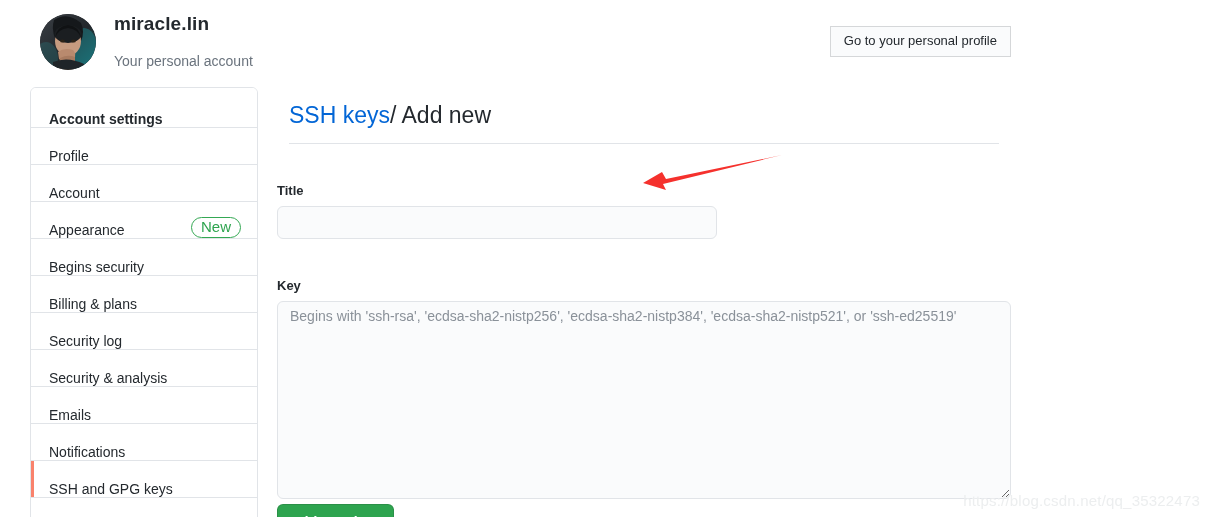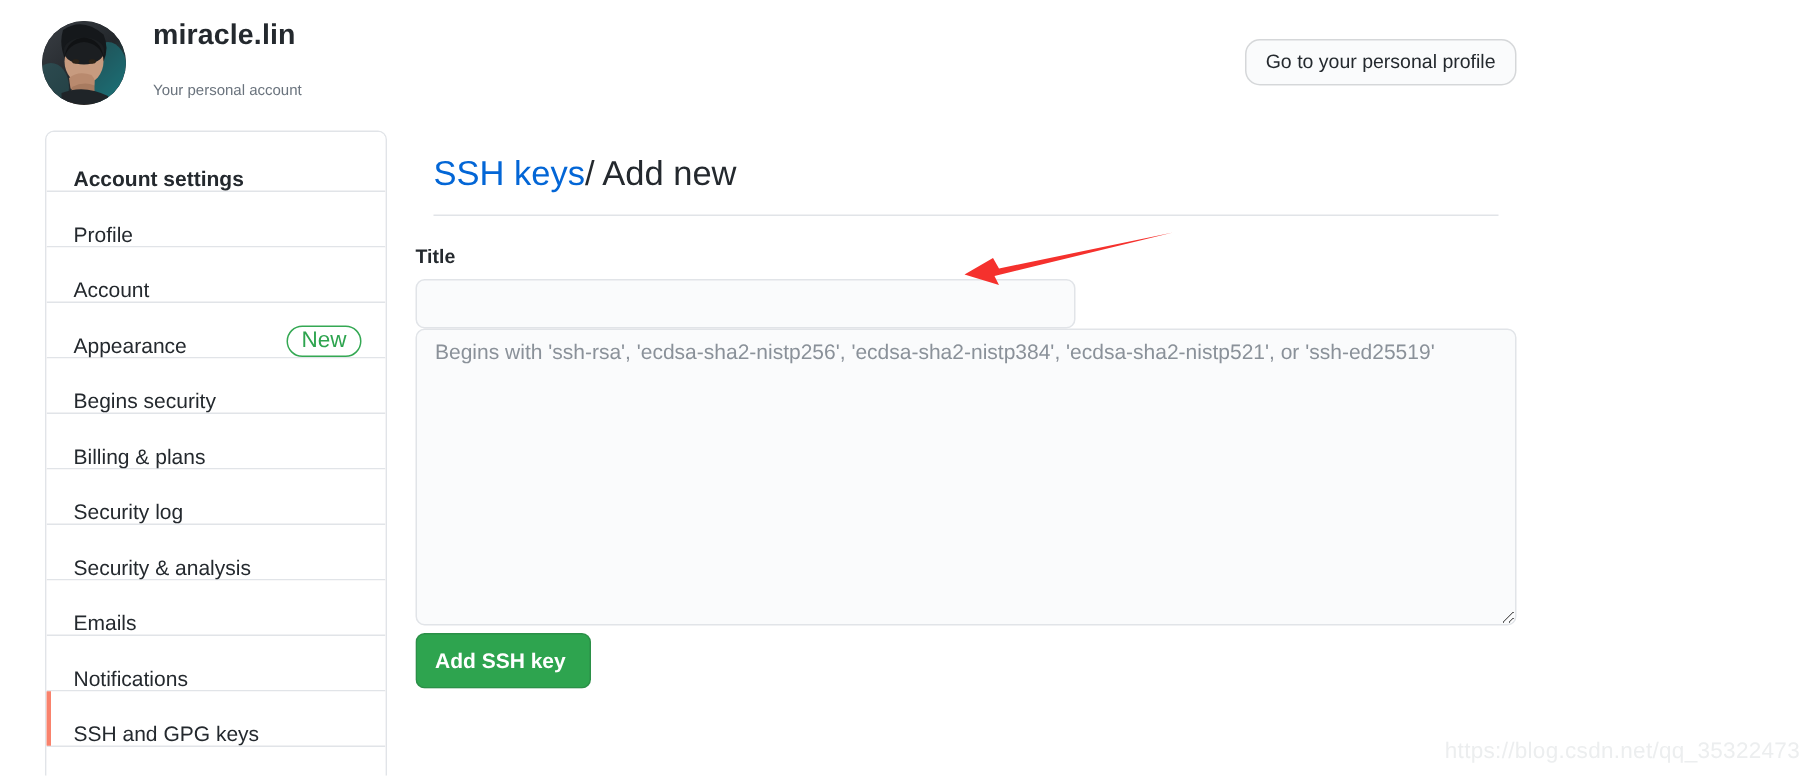--- a/index.html
+++ b/index.html
@@ -20,21 +20,21 @@
   
   .page-header {
     position: absolute;
     left: 0;
     top: 0;
     width: 1208px;
     height: 78px;
   }
   .account-block {
     position: absolute;
-    left: 28px;
+    left: 40px;
     top: 12px;
     display: flex;
     align-items: center;
   }
   .avatar {
     width: 56px;
     height: 56px;
     border-radius: 50%;
     overflow: hidden;
     flex: 0 0 auto;
@@ -49,36 +49,36 @@
     justify-content: center;
   }
   .account-name {
     font-size: 19px;
     font-weight: bold;
     line-height: 24px;
     color: #24292e;
     letter-spacing: 0.1px;
   }
   .account-sub {
-    font-size: 10px;
+    font-size: 14px;
     line-height: 20px;
     color: #6a737d;
     margin-top: 15px;
   }
   .profile-btn {
     position: absolute;
     right: 197px;
     top: 26px;
     padding: 6px 13px 7px 13px;
     font-size: 13px;
     line-height: 16px;
     color: #24292e;
     background: #fafbfc;
     border: 1px solid rgba(27,31,35,0.16);
-    border-radius: 10px;
+    border-radius: 0;
     cursor: pointer;
     font-family: "Liberation Sans", sans-serif;
     white-space: nowrap;
   }
 
   
   .sidebar {
     position: absolute;
     left: 30px;
     top: 87px;
@@ -153,21 +153,21 @@
   }
   .crumb-sep { color: #24292e; }
   .crumb-current { color: #24292e; }
 
   .field-label {
     display: block;
     font-size: 13px;
     font-weight: bold;
     line-height: 17px;
     color: #24292e;
-    margin: 18px 0 7px 0;
+    margin: 38px 0 7px 0;
   }
   .title-input {
     display: block;
     box-sizing: border-box;
     width: 440px;
     height: 33px;
     padding: 5px 12px;
     font-size: 14px;
     font-family: "Liberation Sans", sans-serif;
     color: #24292e;
@@ -319,20 +319,21 @@
 
 <main class="main">
 
   <h1 class="breadcrumb-title">
     <a class="crumb-link" href="#" style="color: rgb(3, 102, 214);">SSH keys</a><span class="crumb-sep">/</span> <span class="crumb-current">Add new</span>
   </h1>
 
   <label class="field-label">Title</label>
   <input class="title-input" type="text" placeholder="" style="">
 
+  <label class="field-label">Key</label>
   <textarea class="key-textarea" placeholder="Begins with 'ssh-rsa', 'ecdsa-sha2-nistp256', 'ecdsa-sha2-nistp384', 'ecdsa-sha2-nistp521', or 'ssh-ed25519'" style=""></textarea>
 
   <button class="submit-btn" style="background: rgb(46, 164, 79);">Add SSH key</button>
 </main>
 
 <svg class="annot-arrow" viewBox="0 0 146 44">
   <path d="M146 3 L30 27 L26 20 L7 31 L30 38 L27 32 Z" fill="#f5312d"></path>
 </svg>
 
 <div class="watermark">https://blog.csdn.net/qq_35322473</div>

